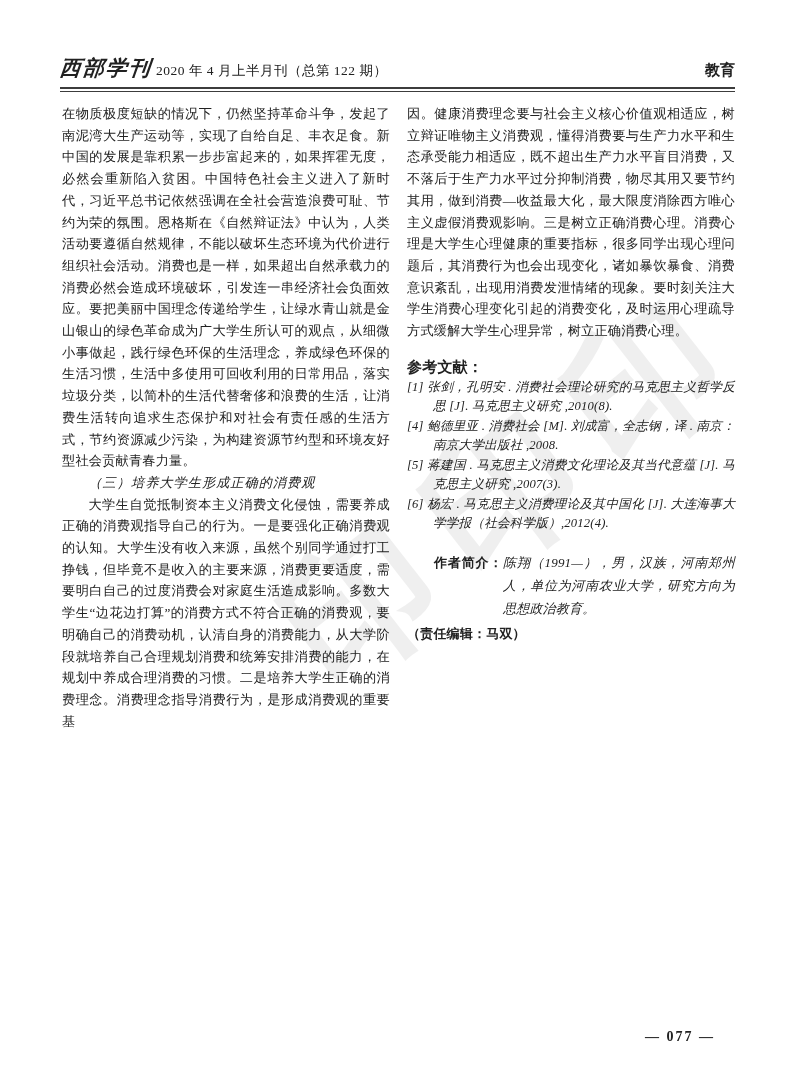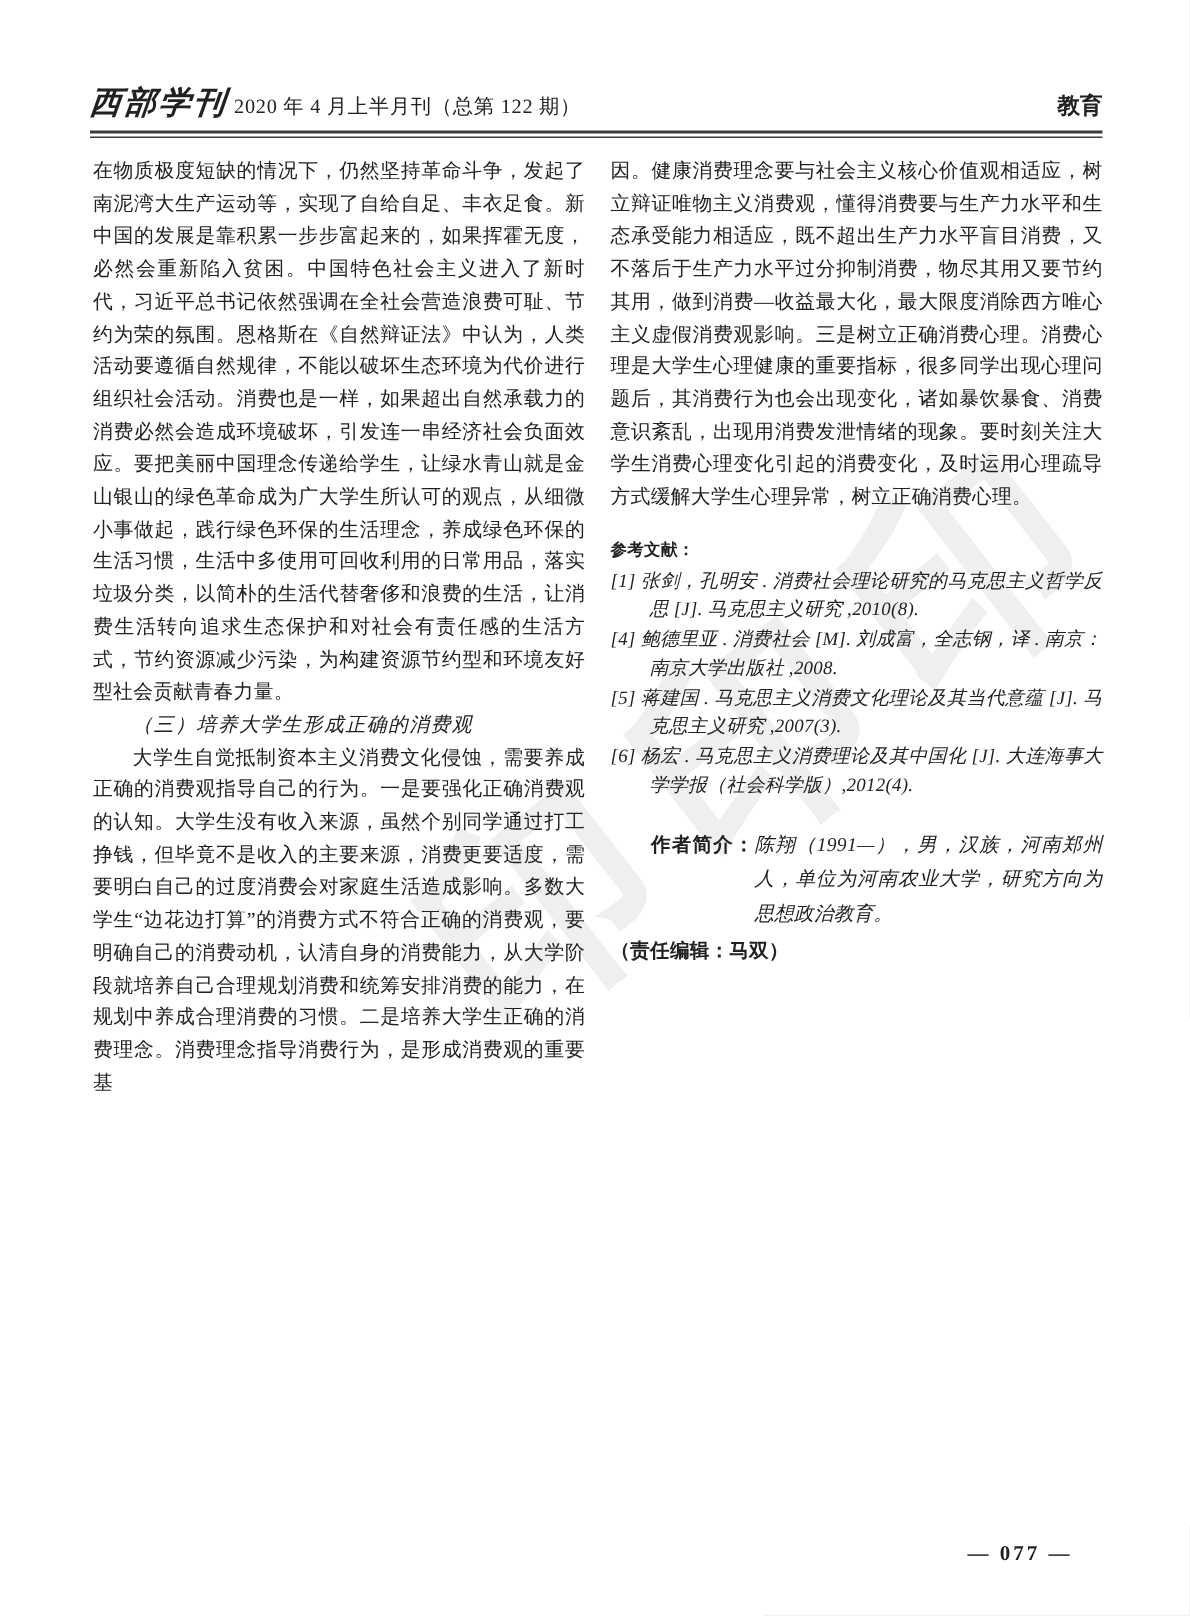--- a/index.html
+++ b/index.html
@@ -93,21 +93,21 @@
   .section-heading {
     font-style: italic;
     text-indent: 2em;
     letter-spacing: 1px;
   }
   
   .refs-title {
     margin-top: 14px;
     font-weight: bold;
     font-family: "Liberation Sans", "DejaVu Sans", sans-serif;
-    font-size: 11px;
+    font-size: 15px;
     line-height: 22px;
   }
   .refs-list { margin-top: 0; }
   .ref {
     font-size: 12.6px;
     line-height: 19.5px;
     font-style: italic;
     padding-left: 26px;
     text-indent: -26px;
     text-align: justify;

